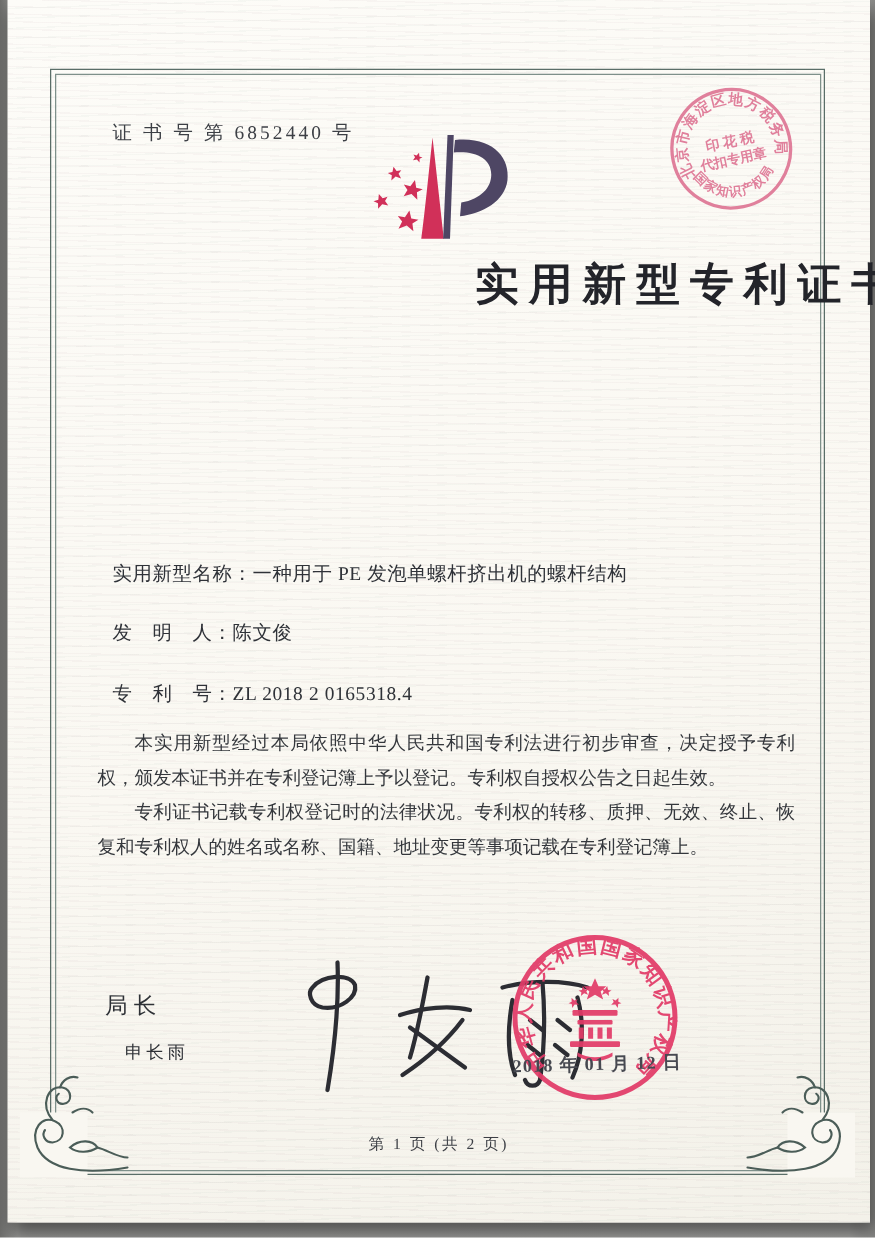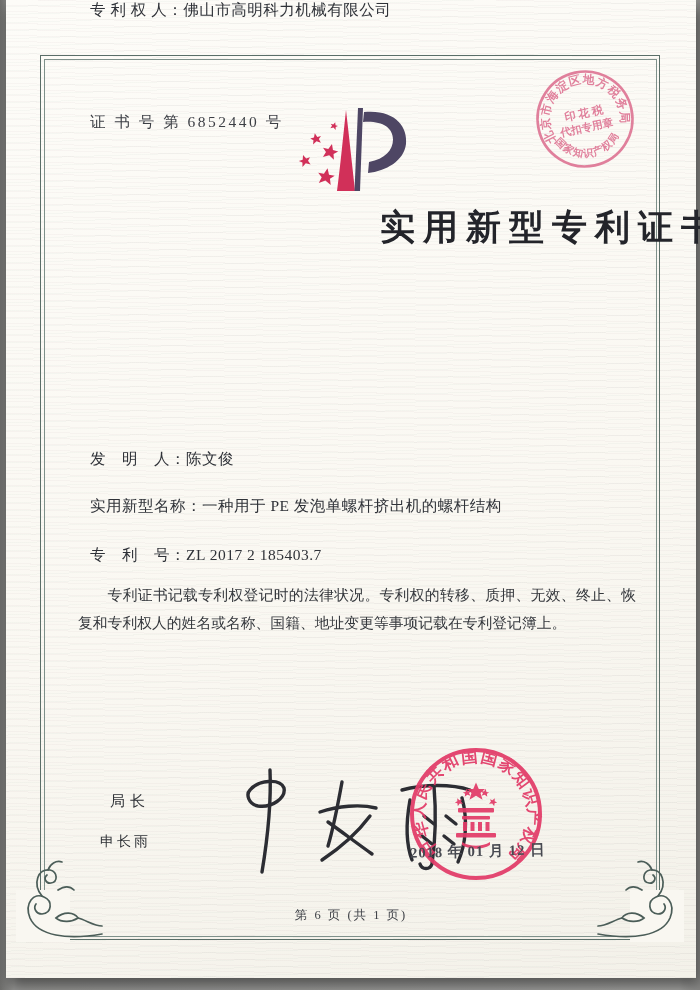--- a/index.html
+++ b/index.html
@@ -14,37 +14,37 @@
     box-shadow:3px 8px 14px rgba(0,0,0,.5);
   }
   .page::before{
     content:"";position:absolute;inset:0;pointer-events:none;
     background:
       repeating-linear-gradient(1.5deg, rgba(160,120,135,.055) 0 1px, transparent 1px 6px),
       repeating-linear-gradient(-1.8deg, rgba(120,155,140,.05) 0 1px, transparent 1px 8px);
   }
   .frame{position:absolute;left:34px;top:55px;right:36px;bottom:38px;border:1.5px solid #5a6e68;}
   .frame-inner{position:absolute;inset:2.5px;border:1px solid #7e908a;}
-  .cert-no{position:absolute;left:84px;top:112px;font-size:15.5px;letter-spacing:2.5px;color:#3c3f45;text-align:right;}
+  .cert-no{position:absolute;left:84px;top:96px;font-size:15.5px;letter-spacing:2.5px;color:#3c3f45;text-align:right;}
   .logo{position:absolute;left:276px;top:98px;width:155px;height:110px;}
   .tax-stamp{position:absolute;left:528px;top:68px;width:102px;height:102px;transform:rotate(-12deg);opacity:.88;}
   .title{position:absolute;top:204px;left:0;width:100%;text-align:right;
     font-size:35px;font-weight:600;letter-spacing:8px;color:#23242a;margin-left:28px;}
   .frow{position:absolute;left:84px;font-size:15.5px;color:#2f3238;letter-spacing:.5px;white-space:nowrap;}
   .frow .lbl{color:#2f3238;}
   .frow:nth-of-type(1){top:294px;}
   .frow:nth-of-type(2){top:354px;}
   .frow:nth-of-type(3){top:400px;}
   .frow:nth-of-type(4){top:449px;}
   .frow:nth-of-type(5){top:496px;}
   .frow:nth-of-type(6){top:545px;}
   .bodytext{position:absolute;left:72px;top:582px;width:558px;
     font-size:14.8px;line-height:27.5px;color:#34373c;text-align:justify;}
   .bodytext p{margin:0;text-indent:2em;}
-  .sig-title{position:absolute;left:104px;top:792px;font-size:15px;letter-spacing:5px;color:#2e3136;}
+  .sig-title{position:absolute;left:78px;top:792px;font-size:18px;letter-spacing:5px;color:#2e3136;}
   .sig-name{position:absolute;left:94px;top:833px;font-size:14px;letter-spacing:3px;color:#2e3136;}
   .autograph{position:absolute;left:218px;top:760px;width:258px;height:120px;}
   .office-seal{position:absolute;left:400px;top:744px;width:140px;height:140px;opacity:.93;}
   .seal-date{position:absolute;left:404px;top:842px;font-size:14.5px;font-weight:700;
     color:#474951;letter-spacing:1px;transform:rotate(-1.5deg);white-space:nowrap;}
   .footer{position:absolute;top:907px;left:0;width:100%;text-align:center;
     font-size:12.5px;letter-spacing:2px;color:#3c3f45;}
   .flourish{position:absolute;width:92px;height:92px;top:856px;}
   .flourish.fl-left{left:6px;}
   .flourish.fl-right{right:8px;transform:scaleX(-1);}
@@ -110,33 +110,31 @@
     <text class="ring-text" font-size="10" fill="#dd7090" letter-spacing="0.8">
       <textPath href="#taxBottom">国家知识产权局</textPath>
     </text>
     <text x="50" y="48" text-anchor="middle" font-size="11" font-weight="700" fill="#dd7090">印 花 税</text>
     <text x="50" y="62" text-anchor="middle" font-size="10.5" font-weight="700" fill="#dd7090">代扣专用章</text>
   </svg>
 
   <div class="title">实用新型专利证书</div>
 
   <div class="frow">
+    <span class="lbl">实用新型名称：</span><span class="val">一种用于 PE 发泡单螺杆挤出机的螺杆结构</span>
+  </div>
+  <div class="frow">
     <span class="lbl">发　明　人：</span><span class="val">陈文俊</span>
   </div>
   <div class="frow">
-    <span class="lbl">实用新型名称：</span><span class="val">一种用于 PE 发泡单螺杆挤出机的螺杆结构</span>
-  </div>
-  <div class="frow">
-    <span class="lbl">专　利　号：</span><span class="val">ZL 2017 2 185403.7</span>
-  </div>
-  <div class="frow">
-    <span class="lbl">专 利 权 人：</span><span class="val">佛山市高明科力机械有限公司</span>
+    <span class="lbl">专　利　号：</span><span class="val">ZL 2018 2 0165318.4</span>
   </div>
 
   <div class="bodytext">
+    <p>本实用新型经过本局依照中华人民共和国专利法进行初步审查，决定授予专利权，颁发本证书并在专利登记簿上予以登记。专利权自授权公告之日起生效。</p>
     <p>专利证书记载专利权登记时的法律状况。专利权的转移、质押、无效、终止、恢复和专利权人的姓名或名称、国籍、地址变更等事项记载在专利登记簿上。</p>
   </div>
 
   <div class="sig-title">局长</div>
   <div class="sig-name">申长雨</div>
 
   <svg class="autograph" viewBox="0 0 258 120">
     <g fill="none" stroke="#2c2d33" stroke-width="3.4" stroke-linecap="round">
       <path d="M46,10 C47,34 45,70 38,112"></path>
       <path d="M26,30 C34,20 56,18 60,28 C62,38 48,48 34,46 C24,44 22,34 26,30"></path>
@@ -173,15 +171,15 @@
       <rect x="64.5" y="78" width="4" height="9"></rect>
       <rect x="72" y="78" width="4" height="9"></rect>
       <rect x="79.5" y="78" width="4" height="9"></rect>
       <rect x="50" y="89" width="40" height="4.5" rx="1"></rect>
       <path d="M56,98 C64,103 76,103 84,98 L84,101 C76,106 64,106 56,101 Z"></path>
     </g>
   </svg>
 
   <div class="seal-date">2018 年 01 月 12 日</div>
 
-  <div class="footer">第 6 页 (共 1 页)</div>
+  <div class="footer">第 1 页 (共 2 页)</div>
 
 </div>
 
 </body></html>

